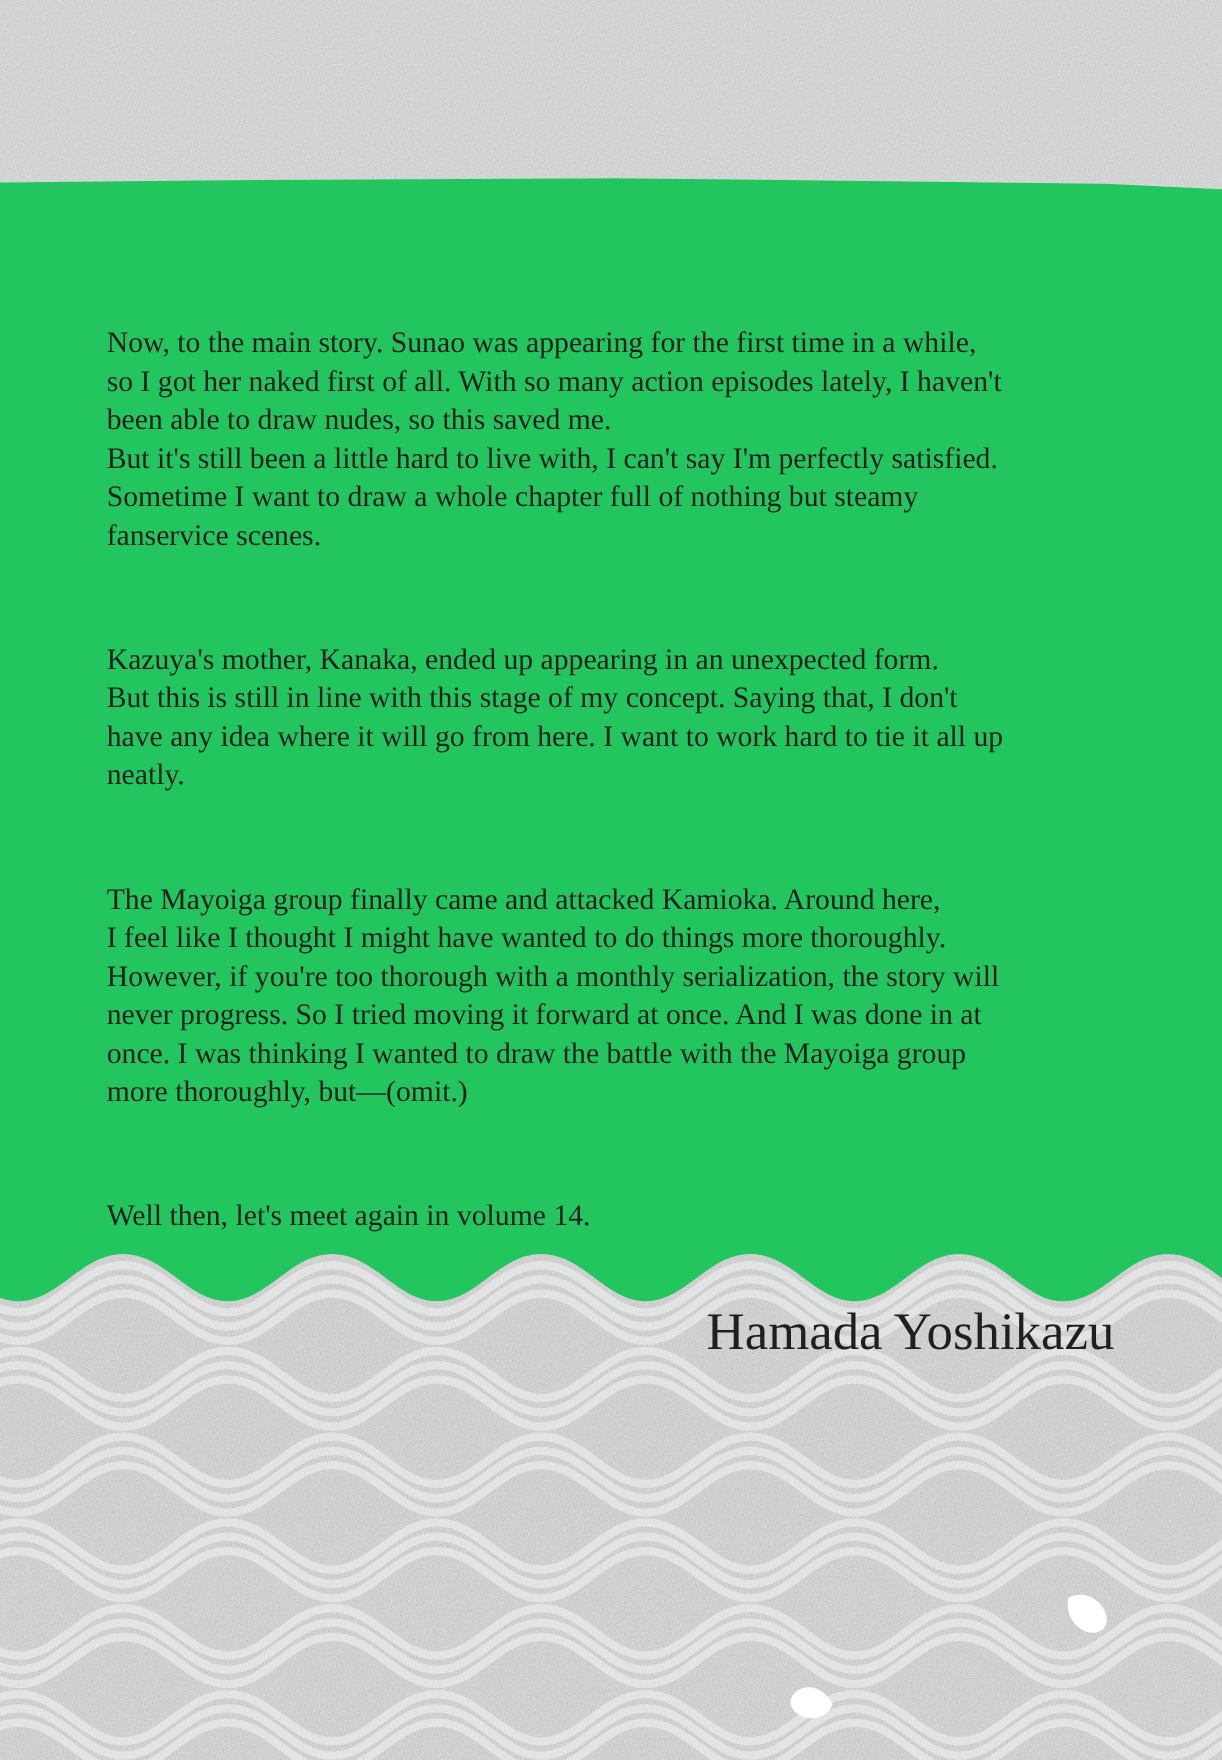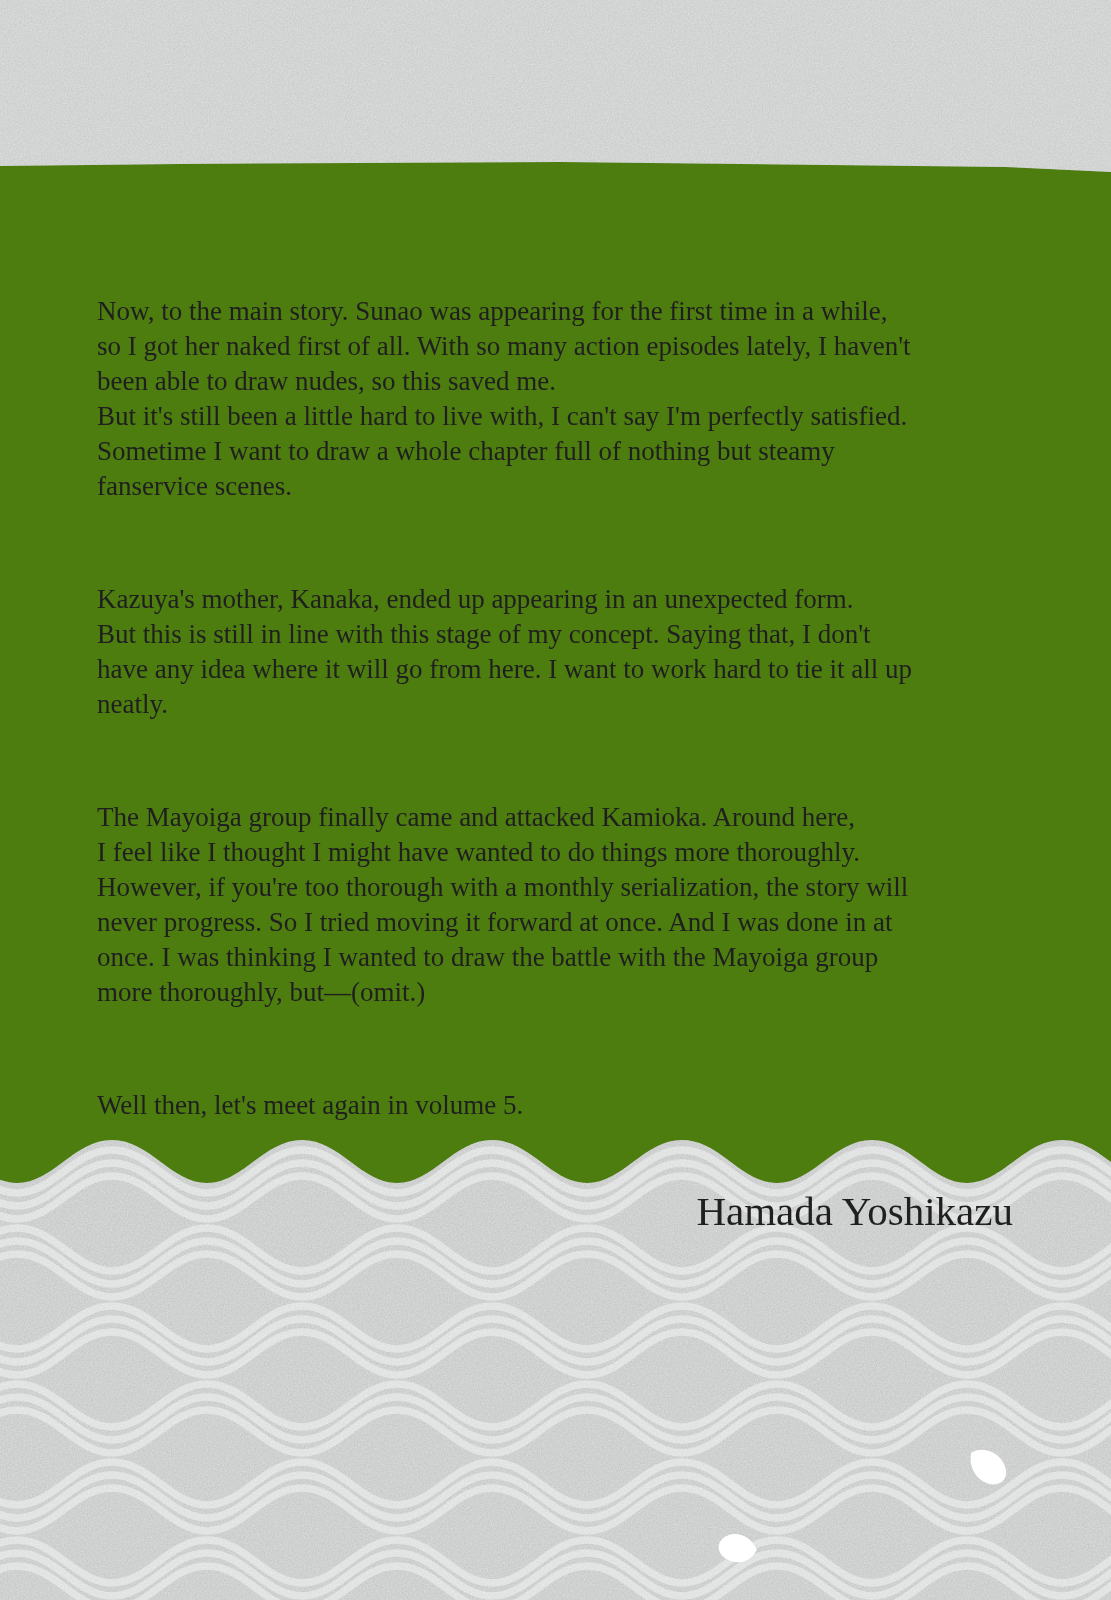--- a/index.html
+++ b/index.html
@@ -1,19 +1,19 @@
 <!DOCTYPE html>
 <html><head>
 <meta charset="utf-8">
 <style>
   html,body { margin:0; padding:0; background:#ffffff; }
   .page {
     position:relative;
     width:1111px; height:1600px;
-    background:#4d7c0f;
+    background:#22c55e;
     overflow:hidden;
     font-family:"Liberation Serif","DejaVu Serif",serif;
   }
   .decor-svg {
     position:absolute; left:0; top:0;
     width:1111px; height:1600px;
     display:block;
     pointer-events:none;
   }
   .textblock {
@@ -25,21 +25,21 @@
     color:#1f1f1f;
     white-space:pre-line;
     z-index:2;
   }
   .textblock p { margin:0 0 43px 0; }
   .textblock p:last-of-type { margin-bottom:0; }
   .signature {
     margin-top:29px;
     padding-right:9px;
     text-align:right;
-    font-size:41px;
+    font-size:48px;
     line-height:48px;
     white-space:normal;
   }
 </style>
 </head>
 <body>
 
 <div class="page">
 
   <svg class="decor-svg" viewBox="0 0 1111 1600" xmlns="http://www.w3.org/2000/svg">
@@ -119,17 +119,17 @@
     <p>Kazuya's mother, Kanaka, ended up appearing in an unexpected form.
 But this is still in line with this stage of my concept. Saying that, I don't
 have any idea where it will go from here. I want to work hard to tie it all up
 neatly.</p>
     <p>The Mayoiga group finally came and attacked Kamioka. Around here,
 I feel like I thought I might have wanted to do things more thoroughly.
 However, if you're too thorough with a monthly serialization, the story will
 never progress. So I tried moving it forward at once. And I was done in at
 once. I was thinking I wanted to draw the battle with the Mayoiga group
 more thoroughly, but—(omit.)</p>
-    <p>Well then, let's meet again in volume 5.</p>
+    <p>Well then, let's meet again in volume 14.</p>
     <div class="signature">Hamada Yoshikazu</div>
   </div>
 
 </div>
 
 </body></html>

